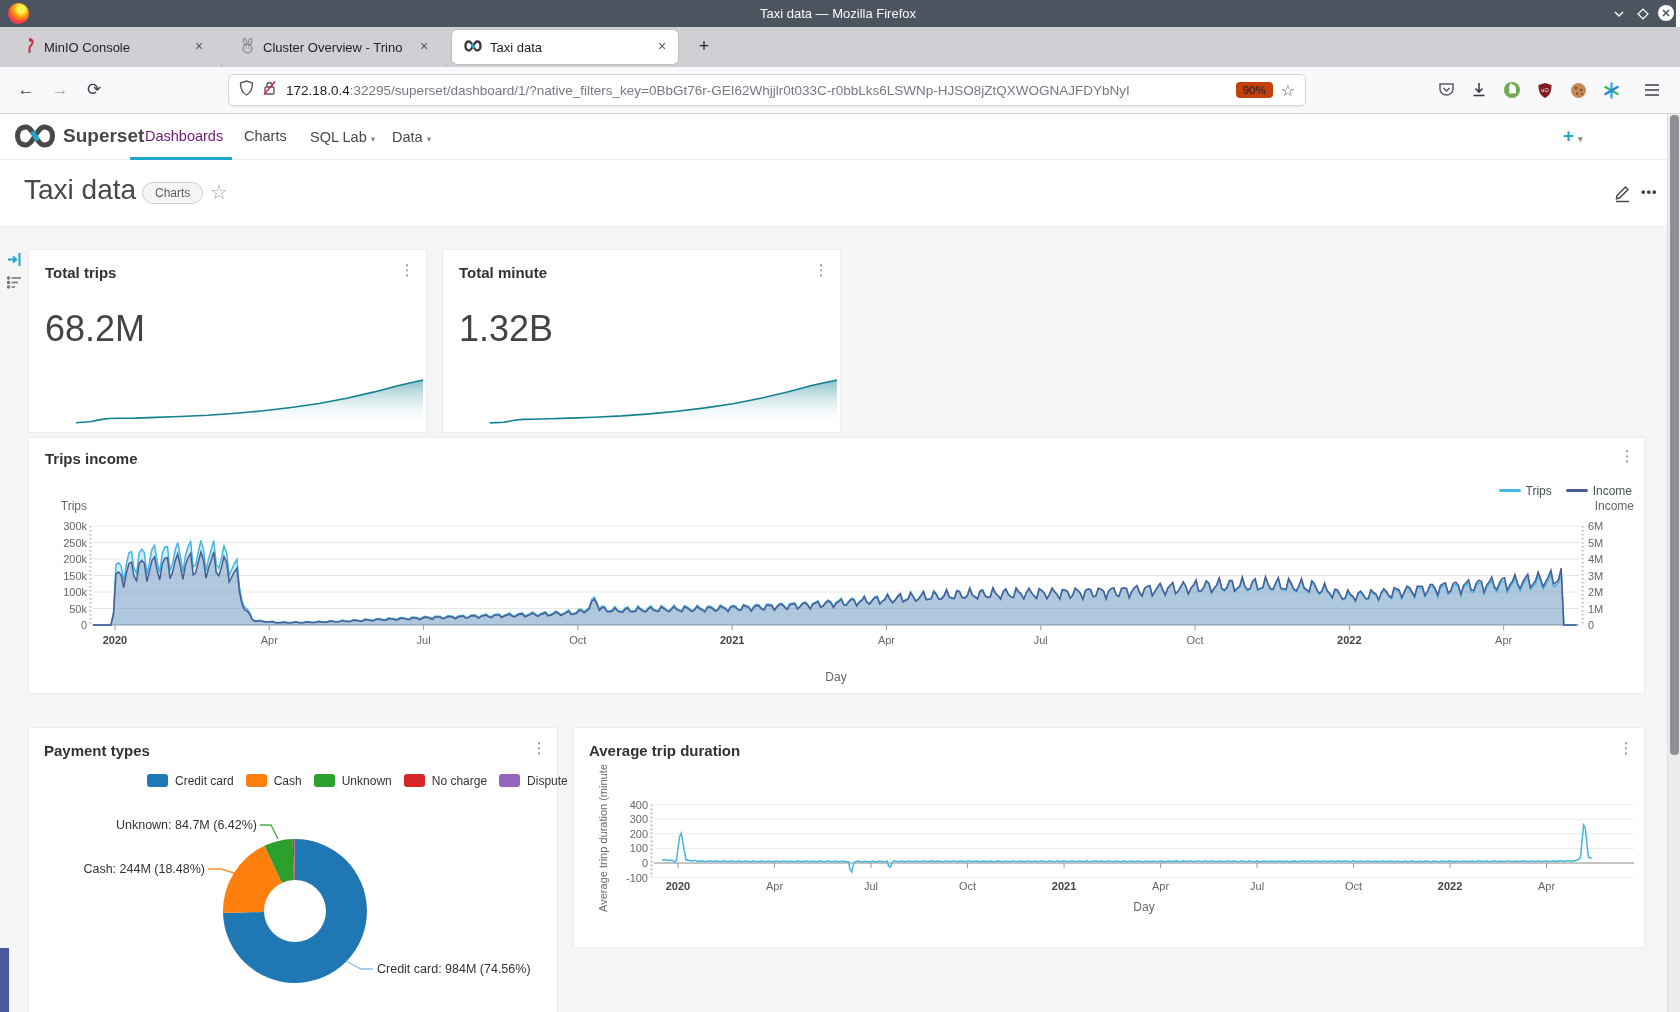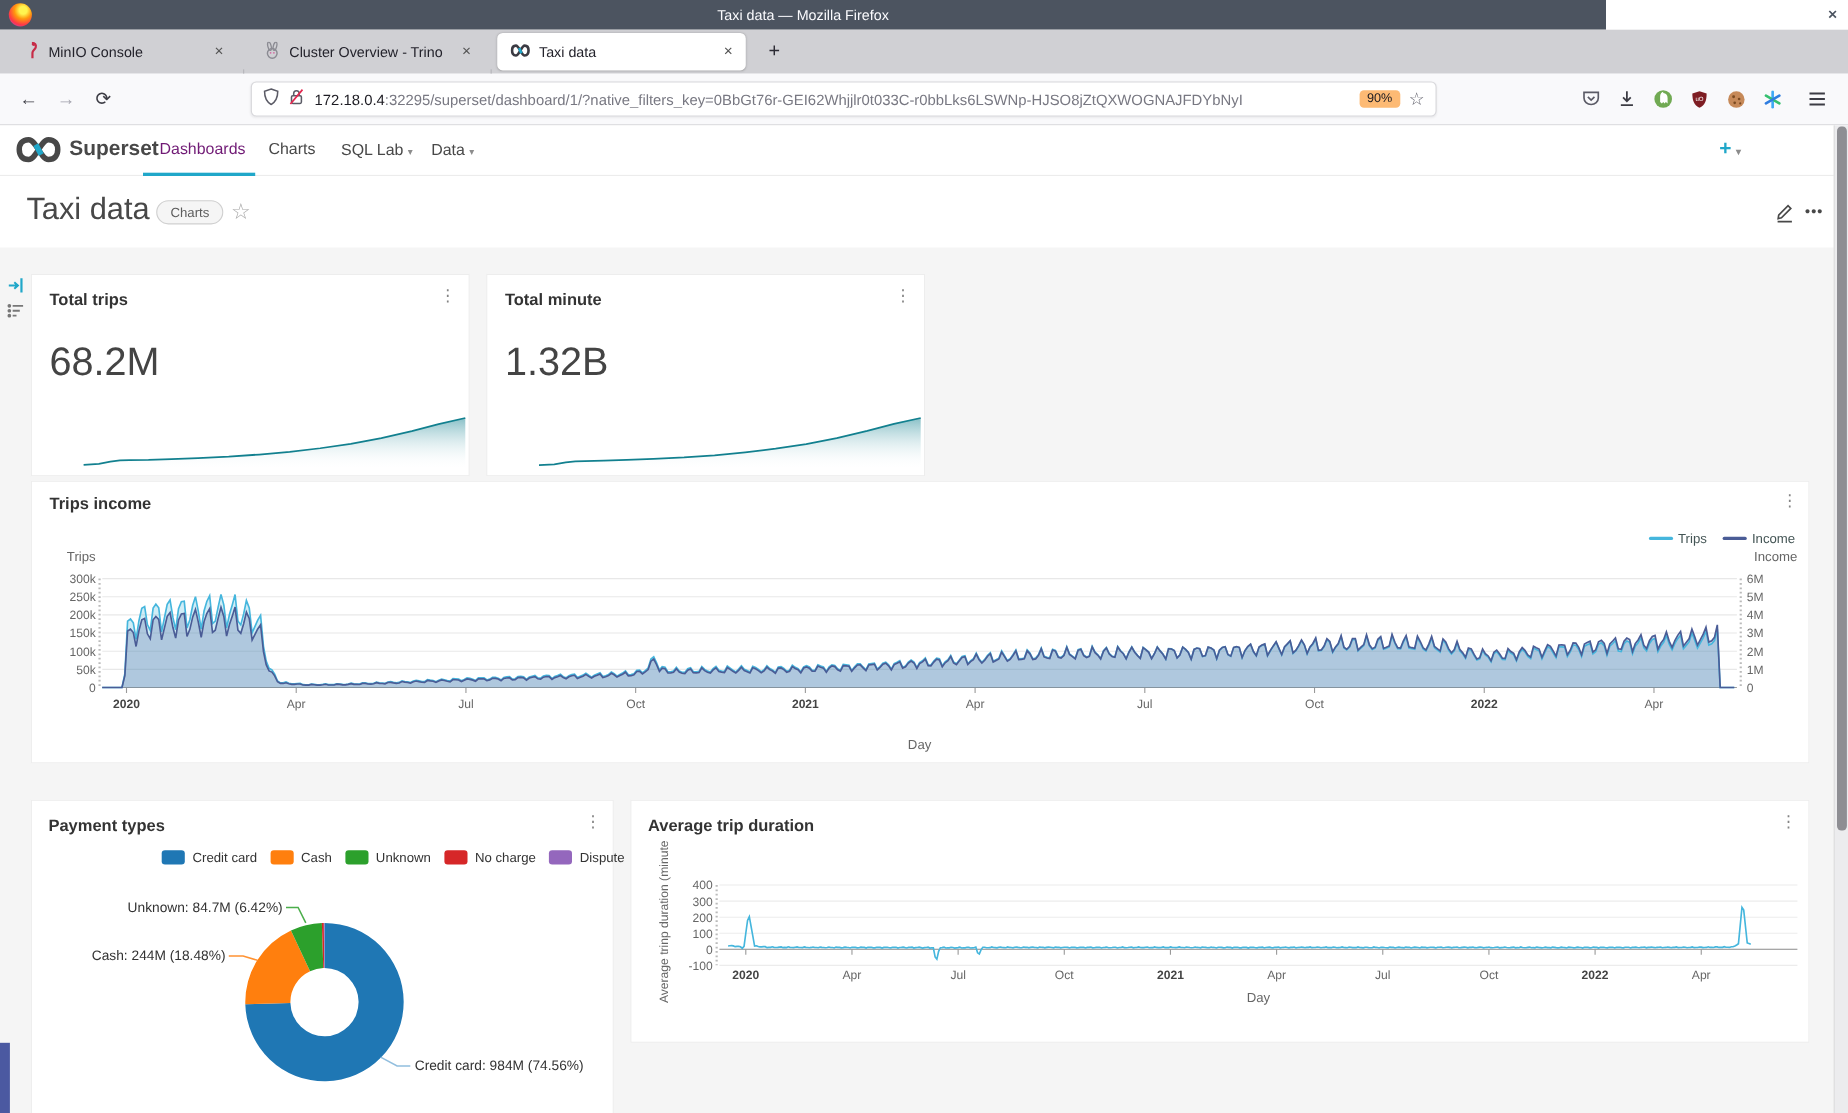--- a/index.html
+++ b/index.html
@@ -2,21 +2,21 @@
 <html><head>
 <meta charset="utf-8">
 <style>
   * { margin:0; padding:0; box-sizing:border-box; }
   html,body { width:1680px; height:1012px; overflow:hidden; }
   body { font-family:"Liberation Sans", sans-serif; background:#fff; }
   .abs { position:absolute; }
   #screen { position:relative; width:1680px; height:1012px; background:#fff; overflow:hidden; }
 
   
-  #titlebar { left:0; top:0; width:1460px; height:27px; background:#4c5460; color:#f5f5f7; }
+  #titlebar { left:0; top:0; width:1676px; height:27px; background:#4c5460; color:#f5f5f7; }
   #titlebar .wtitle { width:100%; text-align:center; line-height:27px; font-size:13px; color:#fbfbfe; }
   .fxlogo { left:8px; top:3px; width:21px; height:21px; border-radius:50%;
             background:radial-gradient(circle at 62% 30%, #fff44f 0 18%, #ff980e 40%, #ff3647 68%, #9059ff 100%); }
   .wctl { top:5px; width:18px; height:18px; display:flex; align-items:center; justify-content:center; }
 
   #tabbar { left:0; top:27px; width:1680px; height:40px; background:#d0d0d4; }
   .tab { top:3px; height:34px; border-radius:5px; display:flex; align-items:center; font-size:13px; color:#23222b; }
   .tab.active { background:#fff; box-shadow:0 0 2px rgba(0,0,0,.25); }
   .tab .tlabel { white-space:nowrap; overflow:hidden; flex:1; }
   .tab .tclose { width:20px; height:20px; text-align:center; line-height:19px; font-size:14px; color:#555; border-radius:3px; }
@@ -24,21 +24,21 @@
   .newtab { top:8px; width:24px; height:24px; text-align:center; line-height:23px; font-size:18px; color:#2b2a33; }
 
   #toolbar { left:0; top:67px; width:1680px; height:47px; background:#f9f9fb; border-bottom:1px solid #d4d4d8; }
   .navbtn { top:9px; width:28px; height:28px; text-align:center; line-height:28px; font-size:17px; color:#3c3c44; border-radius:4px; }
   .navbtn.dim { color:#a2a2ac; }
   #urlbar { left:228px; top:7px; width:1078px; height:32px; background:#fff; border:1px solid #d7d7db; border-radius:5px;
             display:flex; align-items:center; box-shadow:0 1px 2px rgba(0,0,0,.06); }
   #urlbar .urltext { font-size:13.5px; white-space:nowrap; overflow:hidden; flex:1; }
   .urlhost { color:#1c1b22; }
   .urlpath { color:#787882; }
-  .zoombadge { background:#fdba74; color:#1c1b22; font-size:11.5px; padding:2px 7px; border-radius:4px; margin-right:8px; }
+  .zoombadge { background:#c2410c; color:#1c1b22; font-size:11.5px; padding:2px 7px; border-radius:4px; margin-right:8px; }
   .tbicon { top:9px; width:28px; height:28px; display:flex; align-items:center; justify-content:center; border-radius:4px; }
 
   
   #ssnav { left:0; top:114px; width:1680px; height:46px; background:#fff; border-bottom:1px solid #ececec; }
   .brandtext { font-size:19px; font-weight:bold; color:#484848; }
   .navlink { font-size:14.5px; color:#484848; }
   .navlink.active { color:#701a75; }
   .caret { font-size:9px; color:#8c8c8c; margin-left:4px; }
   .dashunderline { left:130px; top:157px; width:102px; height:3px; background:#20a7c9; }
 

